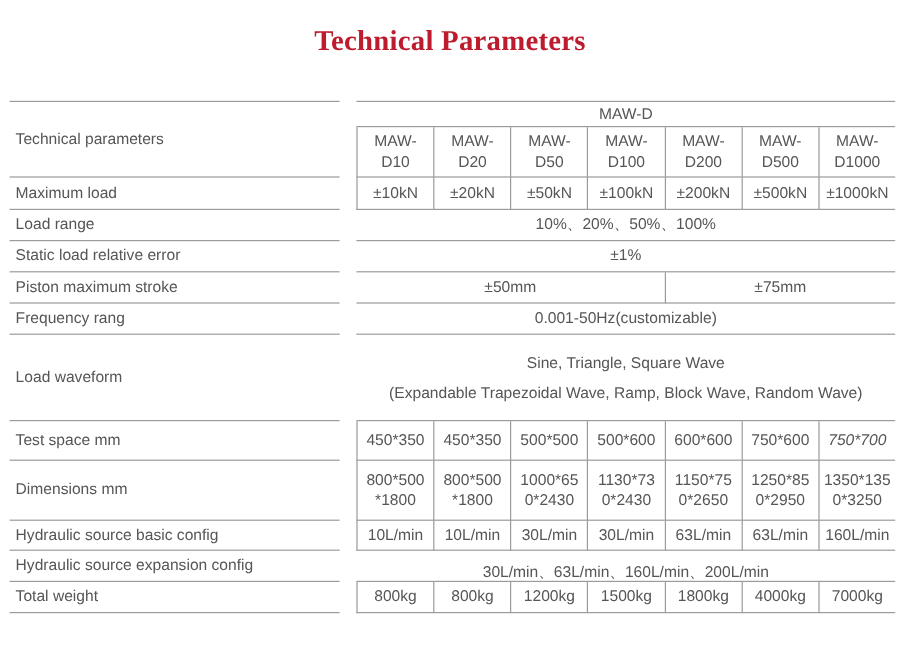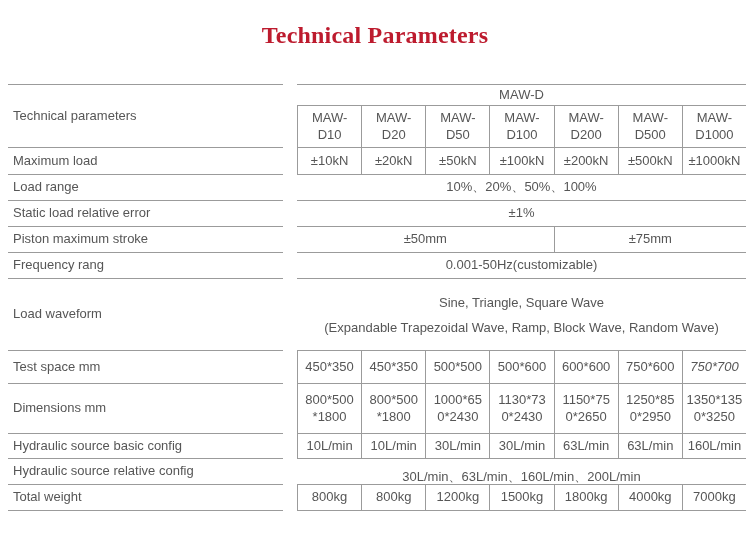--- a/index.html
+++ b/index.html
@@ -138,21 +138,21 @@
 
     <div class="c label" style="grid-row:11;">Hydraulic source basic config</div>
     <div class="c bb bl" style="grid-row:11;grid-column:3;">10L/min</div>
     <div class="c bb bl" style="grid-row:11;grid-column:4;">10L/min</div>
     <div class="c bb bl" style="grid-row:11;grid-column:5;">30L/min</div>
     <div class="c bb bl" style="grid-row:11;grid-column:6;">30L/min</div>
     <div class="c bb bl" style="grid-row:11;grid-column:7;">63L/min</div>
     <div class="c bb bl" style="grid-row:11;grid-column:8;">63L/min</div>
     <div class="c bb bl" style="grid-row:11;grid-column:9;">160L/min</div>
 
-    <div class="c label" style="grid-row:12;">Hydraulic source relative config</div>
+    <div class="c label" style="grid-row:12;">Hydraulic source expansion config</div>
     <div class="c bb" style="grid-row:12;grid-column:3/10;margin-top:12px;">30L/min、63L/min、160L/min、200L/min</div>
 
     <div class="c label" style="grid-row:13;">Total weight</div>
     <div class="c bb bl" style="grid-row:13;grid-column:3;">800kg</div>
     <div class="c bb bl" style="grid-row:13;grid-column:4;">800kg</div>
     <div class="c bb bl" style="grid-row:13;grid-column:5;">1200kg</div>
     <div class="c bb bl" style="grid-row:13;grid-column:6;">1500kg</div>
     <div class="c bb bl" style="grid-row:13;grid-column:7;">1800kg</div>
     <div class="c bb bl" style="grid-row:13;grid-column:8;">4000kg</div>
     <div class="c bb bl" style="grid-row:13;grid-column:9;">7000kg</div>

